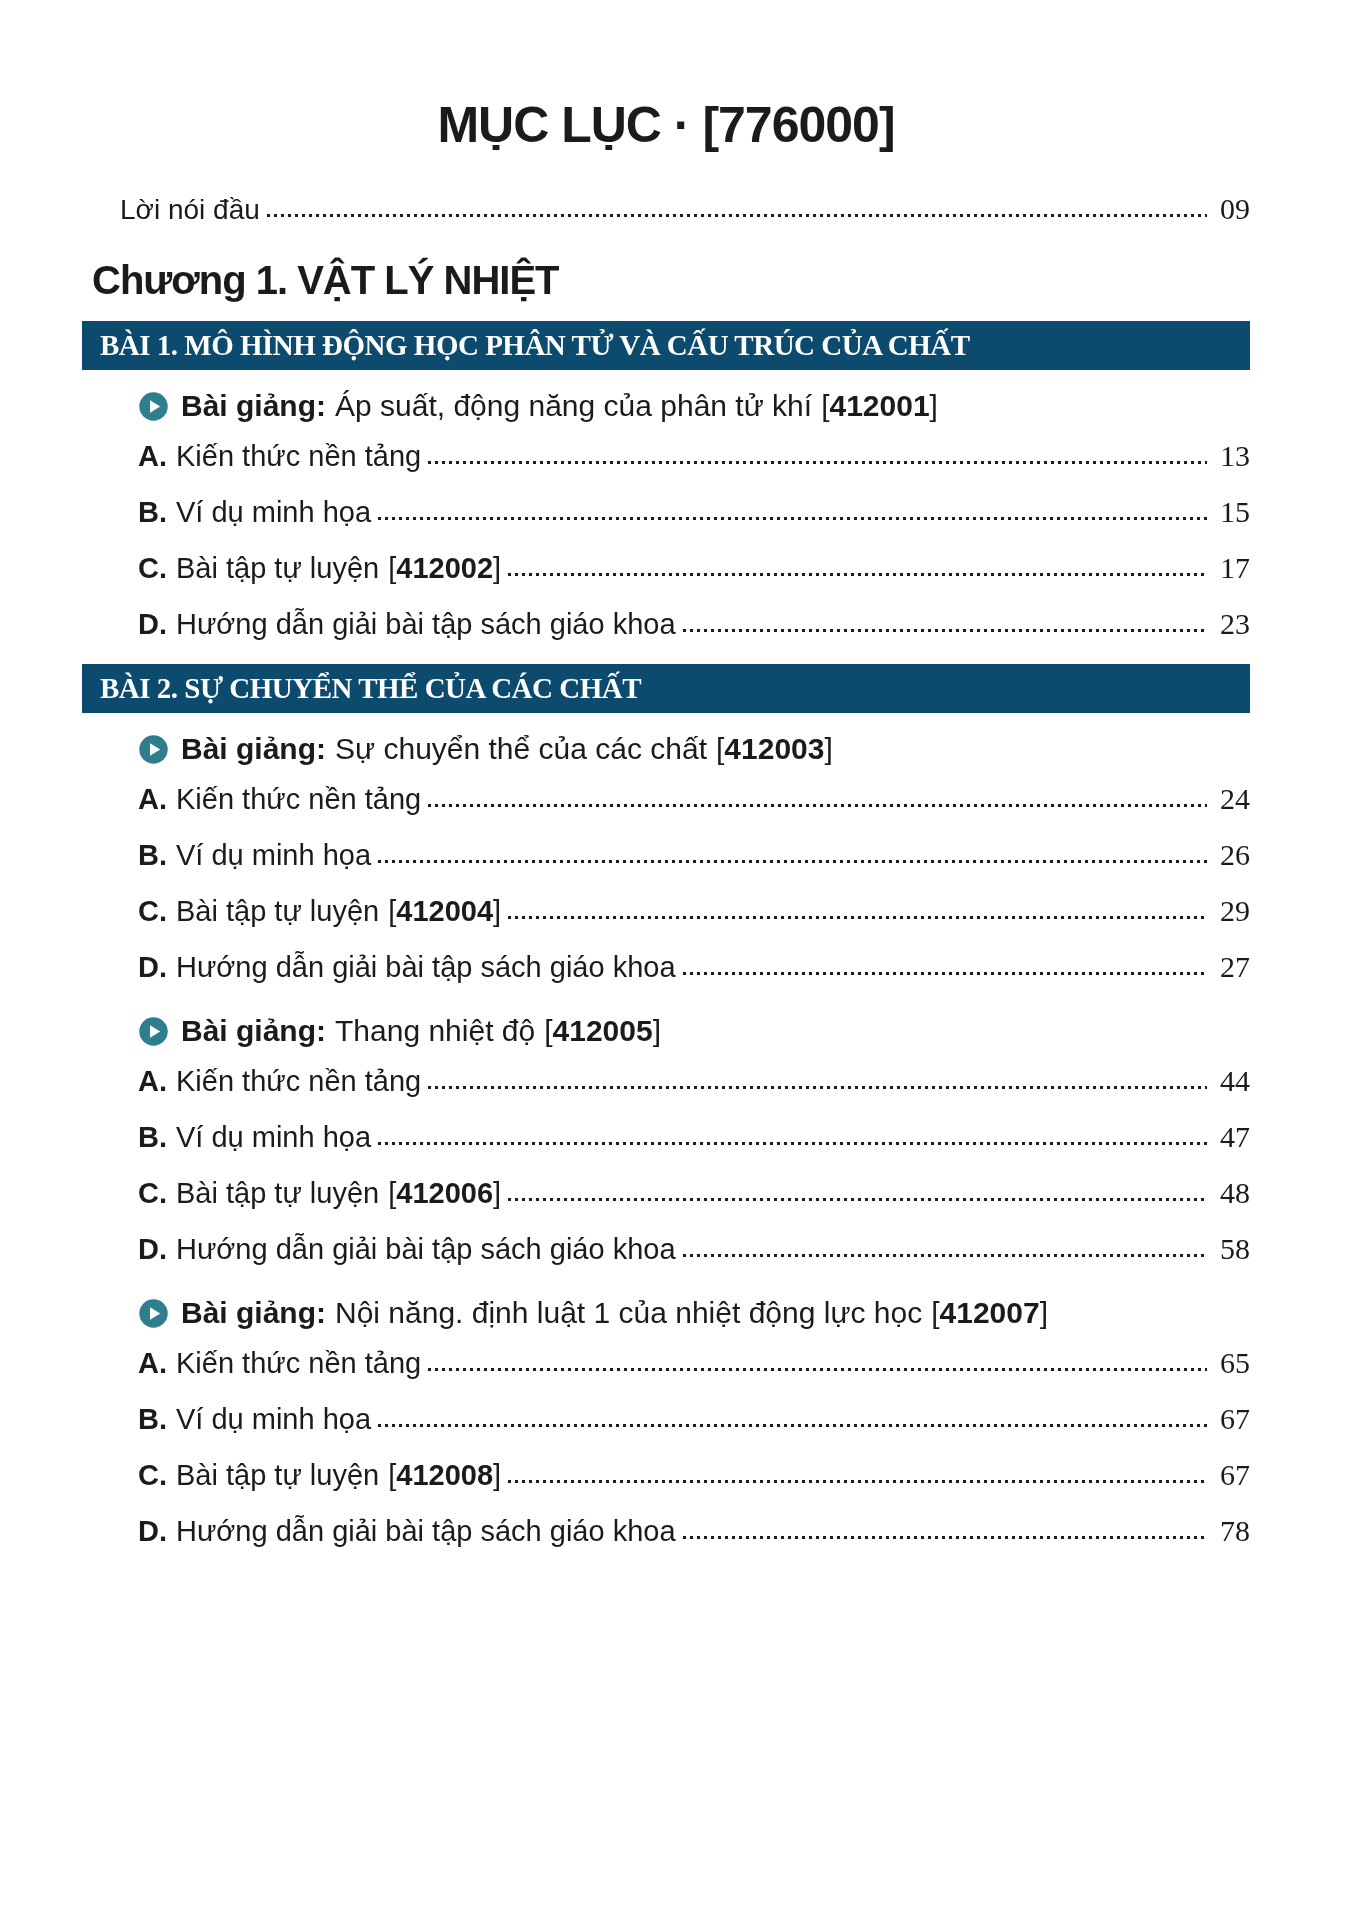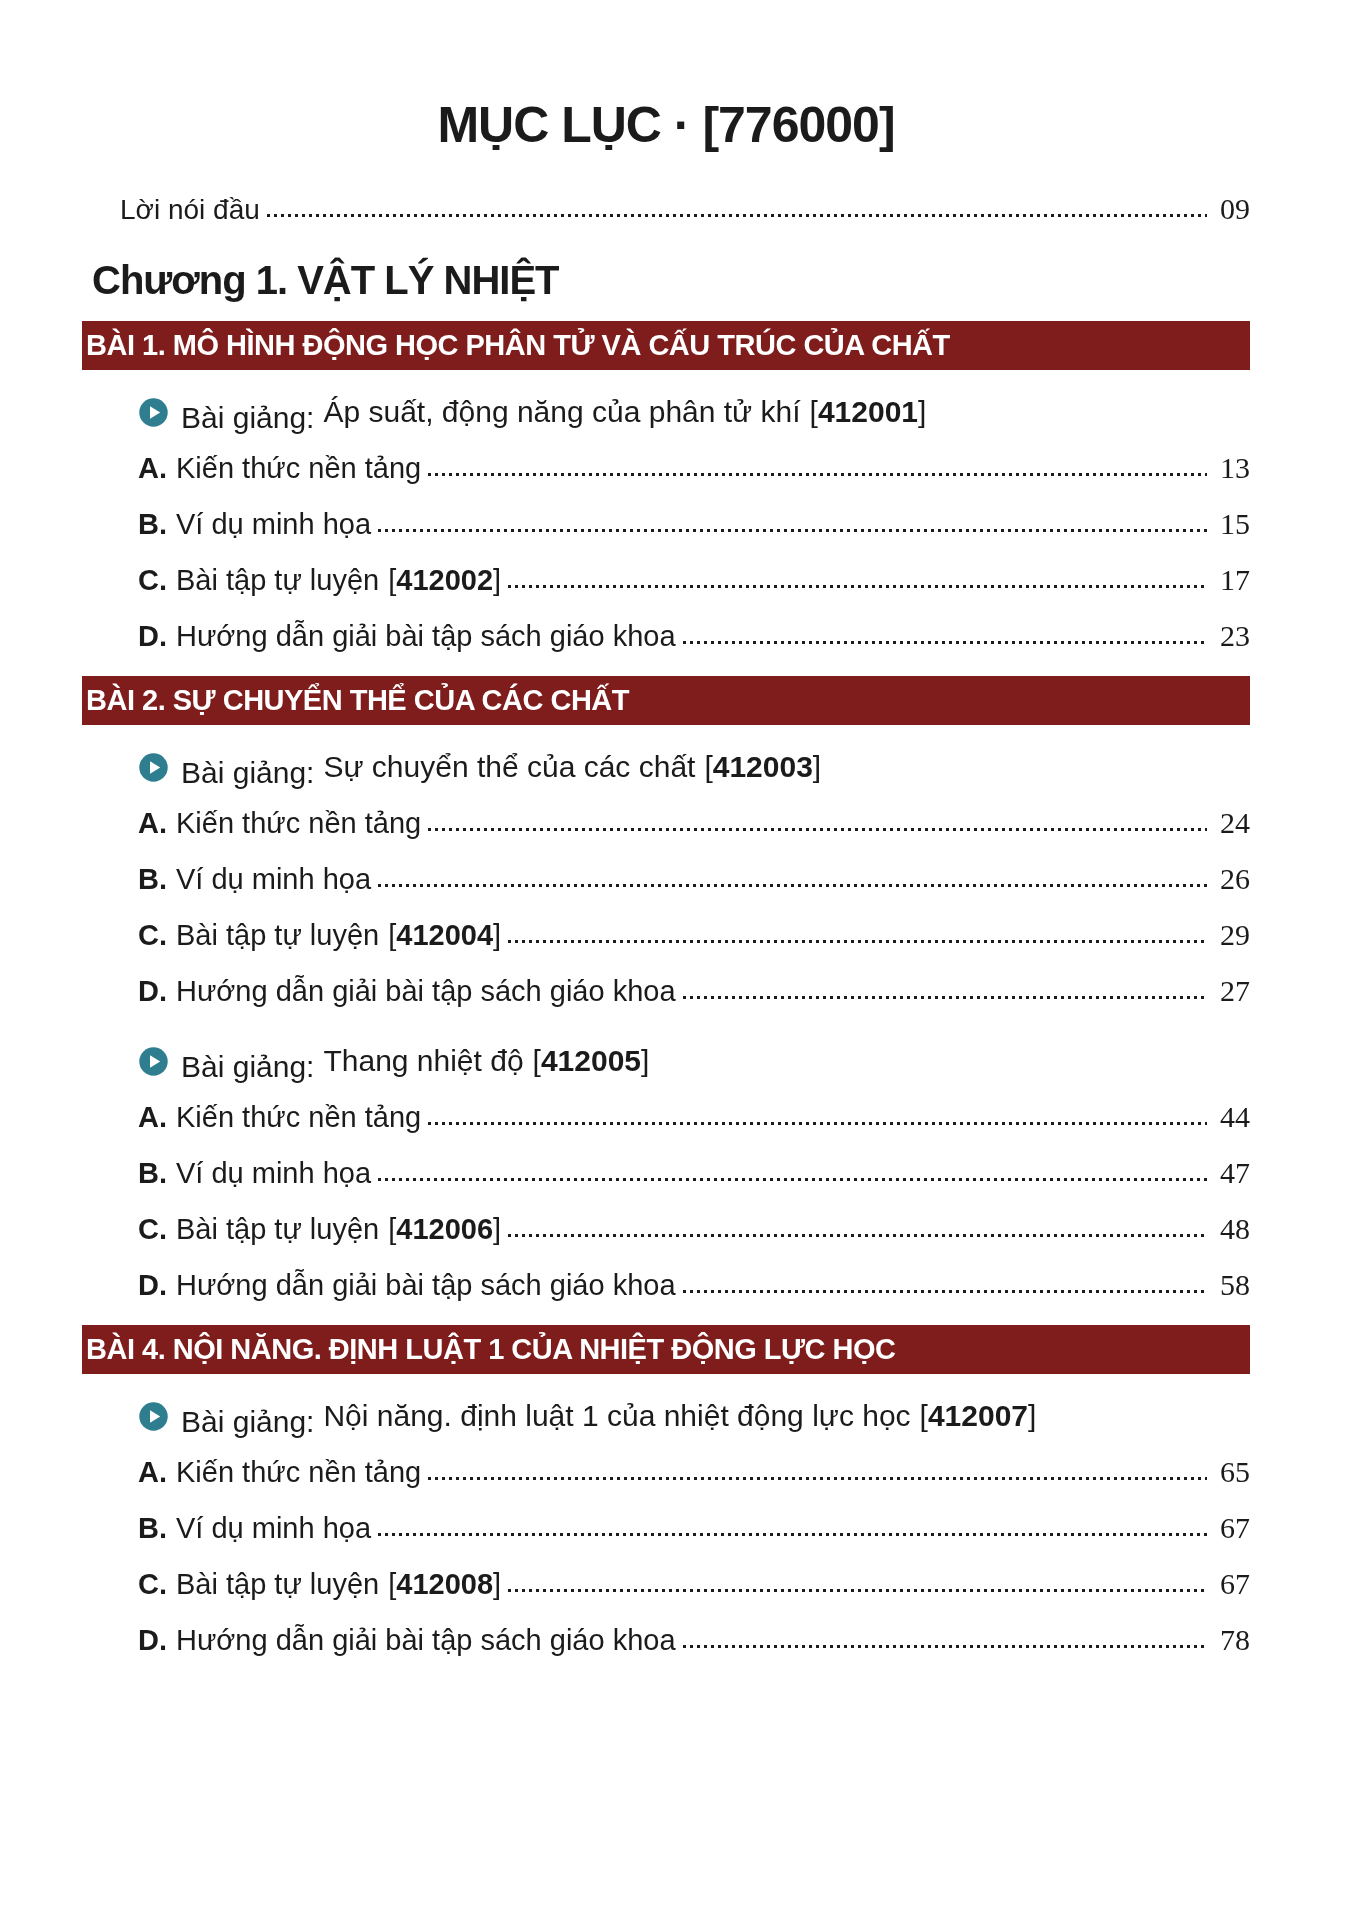--- a/index.html
+++ b/index.html
@@ -16,33 +16,33 @@
     display:flex;align-items:baseline;
   }
   .fm-row{
     margin-left:38px;font-size:28px;line-height:33px;padding:12px 0;
   }
   .chapter-heading{
     font-size:40px;font-weight:700;letter-spacing:-1px;
     margin:20px 0 18px 10px;
   }
   .banner{
-    background:#7f1d1d;height:49px;display:flex;align-items:center;
-    padding-left:4px;margin-top:12px;
+    background:#0c4a6e;height:49px;display:flex;align-items:center;
+    padding-left:18px;margin-top:12px;font-family:Liberation Serif, serif;
   }
   .banner span{
     color:#ffffff;font-size:29px;font-weight:700;letter-spacing:-0.5px;
     white-space:nowrap;
   }
   .lecture{
     display:flex;align-items:center;
     margin:17px 0 3px 56px;font-size:30px;line-height:38px;
   }
   .play{width:31px;height:31px;flex:0 0 auto;margin-right:12px;display:block;}
-  .lec-label{font-weight:400;margin-right:9px;margin-top:12px;}
+  .lec-label{font-weight:700;margin-right:9px;}
   .id-part{margin-left:9px;white-space:nowrap;}
   .id-part b{font-weight:700;}
   .br{font-weight:400;}
   .item-row{
     margin-left:56px;font-size:29px;line-height:34px;padding:11px 0;
   }
   .letter{font-weight:700;margin-right:9px;}
   .leader{
     flex:1 1 auto;height:6px;margin:0 5px;align-self:baseline;
     background-image:radial-gradient(circle,#1c1c1c 1.5px,transparent 1.9px);
@@ -180,23 +180,20 @@
     </div>
     <div class="item-row">
       <span class="letter">D.</span>
       <span class="label">Hướng dẫn giải bài tập sách giáo khoa</span>
       <span class="leader"></span>
       <span class="pagenum">58</span>
     </div>
   </section>
 
   <section>
-    <div class="banner">
-      <span>BÀI 4. NỘI NĂNG. ĐỊNH LUẬT 1 CỦA NHIỆT ĐỘNG LỰC HỌC</span>
-    </div>
     <div class="lecture">
       <svg class="play" viewBox="0 0 24 24">
           <circle cx="12" cy="12" r="11" fill="#2e7e90"></circle>
           <path d="M9.3 7.2 L17.2 12 L9.3 16.8 Z" fill="#ffffff"></path>
         </svg>
       <span class="lec-label">Bài giảng:</span>
       <span class="lec-title">Nội năng. định luật 1 của nhiệt động lực học</span>
       <span class="id-part"><span class="br">[</span><b>412007</b><span class="br">]</span></span>
     </div>
     <div class="item-row">

